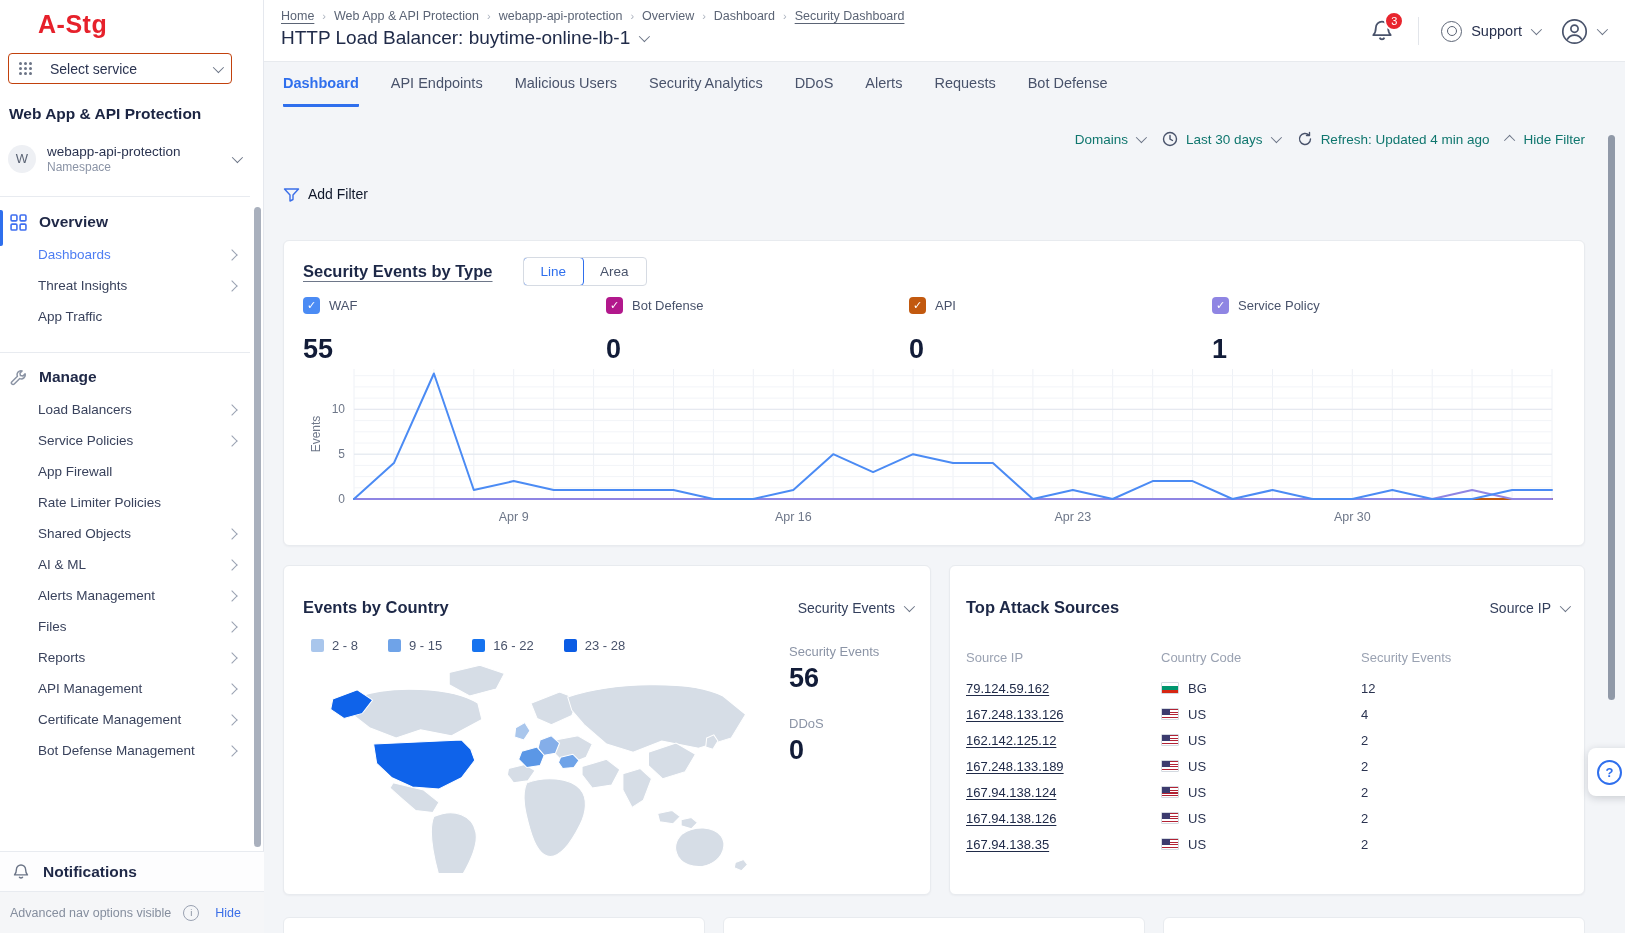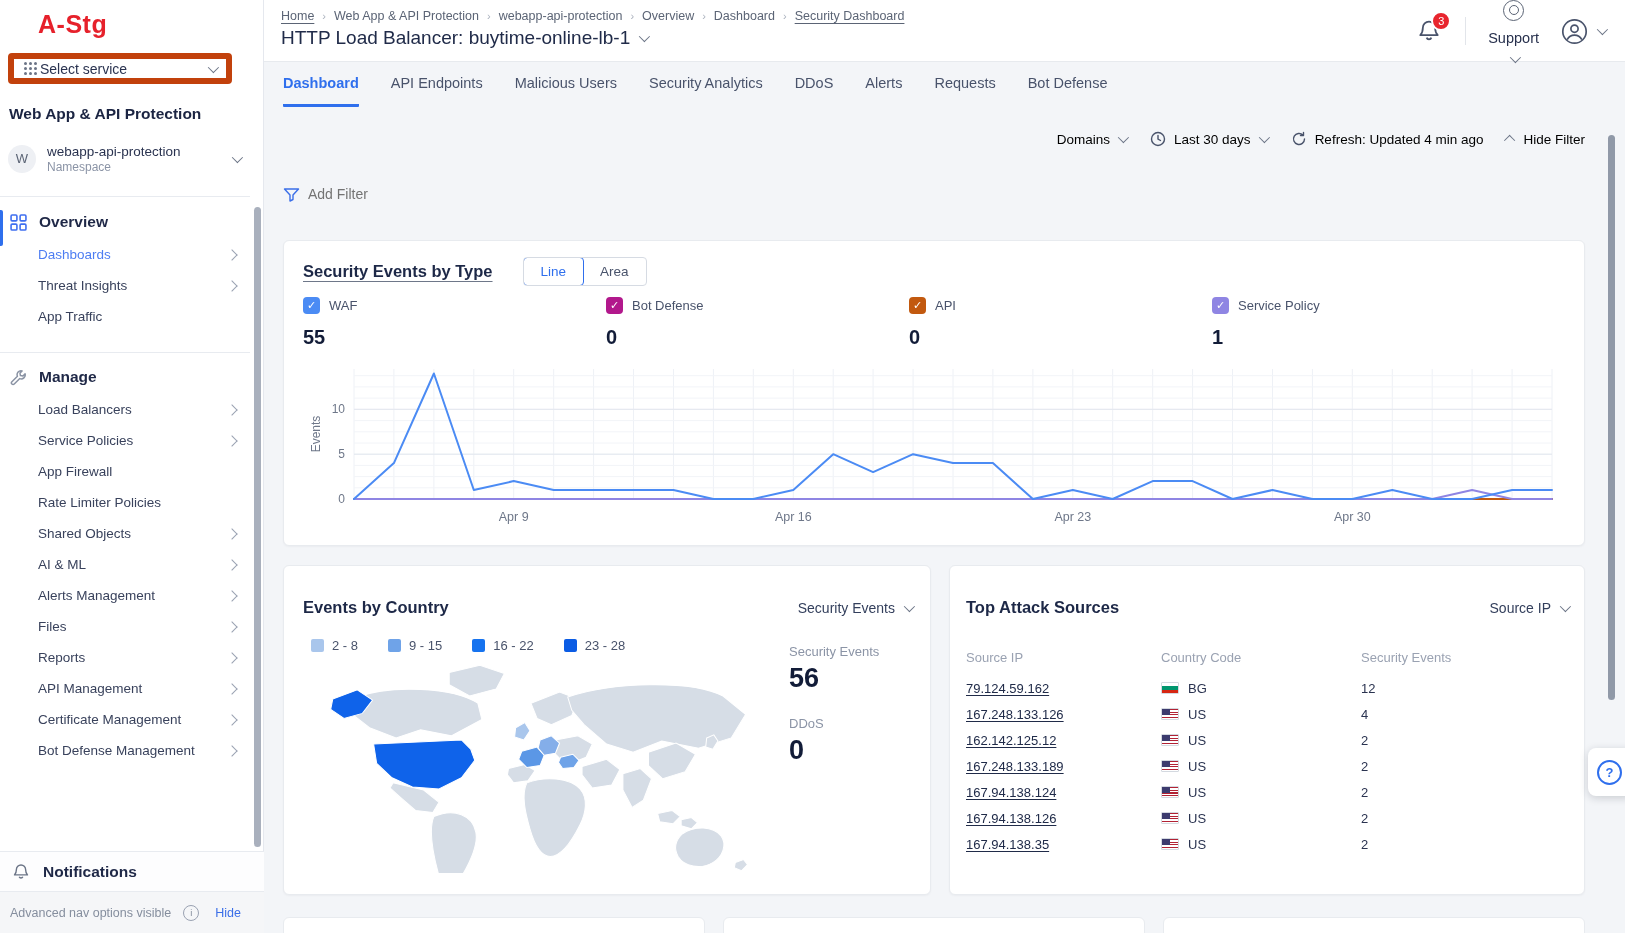--- a/index.html
+++ b/index.html
@@ -11,22 +11,22 @@
   .chev{width:7px;height:7px;border-right:1.5px solid currentColor;border-bottom:1.5px solid currentColor;
         display:inline-block;flex:none;}
   .chev.down{transform:rotate(45deg) translateY(-2px);}
   .chev.up{transform:rotate(-135deg) translateY(-2px);}
   .chev.right{transform:rotate(-45deg);}
 
   
   .sidebar{position:absolute;left:0;top:0;width:264px;height:933px;background:#fff;
            border-right:1px solid #e5e8ee;box-sizing:border-box;}
   .logo{position:absolute;left:38px;top:10px;font-size:25px;font-weight:bold;color:#e6212b;letter-spacing:.5px;}
-  .select-service{position:absolute;left:8px;top:53px;width:224px;height:31px;border:6px solid #c2410c;border-radius:4px;
-                  display:flex;align-items:center;gap:3px;padding:0 10px;box-sizing:border-box;background:#fff;color:#2a3350;font-size:14px;}
+  .select-service{position:absolute;left:8px;top:53px;width:224px;height:31px;border:1px solid #c2410c;border-radius:4px;
+                  display:flex;align-items:center;gap:18px;padding:0 10px;box-sizing:border-box;background:#fff;color:#2a3350;font-size:14px;}
   .select-service .chev{margin-left:auto;color:#6b7486;}
   .waffle{display:grid;grid-template-columns:repeat(3,3px);grid-gap:2px;}
   .waffle i{width:3px;height:3px;border-radius:50%;background:#6b7486;}
   .product-title{position:absolute;left:9px;top:105px;font-size:15.5px;font-weight:bold;color:#1b2442;}
   .ns-row{position:absolute;left:8px;top:143px;width:232px;display:flex;align-items:center;gap:11px;}
   .ns-avatar{width:28px;height:28px;border-radius:50%;background:#eef0f4;color:#5b6475;display:flex;align-items:center;justify-content:center;font-size:13px;}
   .ns-name{font-size:13.5px;color:#2a3350;line-height:17px;}
   .ns-type{font-size:12px;color:#8b94a6;}
   .ns-row .chev{margin-left:auto;color:#6b7486;}
   .side-divider{position:absolute;left:0;width:250px;border-top:1px solid #e8ebf0;}
@@ -53,55 +53,55 @@
   .crumbs .sep{color:#aab1bd;font-size:11px;}
   .crumb.underline{text-decoration:underline;text-underline-offset:3px;}
   .page-title-row{position:absolute;left:17px;top:27px;display:flex;align-items:center;gap:9px;text-align:right;}
   .page-title{font-size:19px;color:#202b49;font-weight:500;}
   .page-title-row .chev{color:#6b7486;}
   .hdr-right{position:absolute;right:20px;top:0;height:62px;display:flex;align-items:center;gap:22px;}
   .bell-wrap{position:relative;width:26px;height:26px;}
   .badge{position:absolute;right:-8px;top:-7px;min-width:20px;height:20px;border-radius:50%;background:#e8252e;color:#fff;
          font-size:11px;display:flex;align-items:center;justify-content:center;border:2px solid #fff;box-sizing:border-box;}
   .vdiv{width:1px;height:28px;background:#e2e5ea;}
-  .support{display:flex;align-items:center;gap:9px;font-size:14.5px;color:#27304d;flex-direction:column;}
+  .support{display:flex;align-items:center;gap:9px;font-size:14.5px;color:#27304d;}
   .ring{width:19px;height:19px;border:1.7px solid #5b6475;border-radius:50%;display:flex;align-items:center;justify-content:center;}
   .ring i{width:8px;height:8px;border:1.6px solid #5b6475;border-radius:50%;}
   .support .chev,.account .chev{color:#6b7486;}
   .account{display:flex;align-items:center;gap:9px;}
 
   
   .tabs{position:absolute;left:283px;top:75px;display:flex;gap:32px;font-size:14.5px;color:#49536b;}
   .tab{padding-bottom:13px;cursor:pointer;white-space:nowrap;}
   .tab.active{color:#2f6fed;font-weight:bold;border-bottom:3px solid #2f6fed;border-radius:0 0 1px 1px;}
 
   
-  .filter-bar{position:absolute;left:283px;top:131px;width:1302px;display:flex;justify-content:flex-end;align-items:center;gap:24px;
-              font-size:13.5px;color:#000000;}
+  .filter-bar{position:absolute;left:283px;top:131px;width:1302px;display:flex;justify-content:flex-end;align-items:center;gap:18px;
+              font-size:13.5px;color:#0f766e;}
   .fitem{display:flex;align-items:center;gap:8px;cursor:pointer;white-space:nowrap;}
   .fitem .chev{color:#6b7486;}
-  .add-filter{position:absolute;left:283px;top:186px;display:flex;align-items:center;gap:8px;color:#737373;font-size:14px;cursor:pointer;}
+  .add-filter{position:absolute;left:283px;top:186px;display:flex;align-items:center;gap:8px;color:#0f172a;font-size:14px;cursor:pointer;}
 
   
   .card{position:absolute;background:#fff;border:1px solid #e8ebef;border-radius:6px;box-sizing:border-box;
         box-shadow:0 1px 2px rgba(16,24,40,.04);}
   #card-events{left:283px;top:240px;width:1302px;height:306px;}
   #card-country{left:283px;top:565px;width:648px;height:330px;}
   #card-sources{left:949px;top:565px;width:636px;height:330px;}
   .card-title{font-size:16.5px;font-weight:bold;color:#1d2847;}
   .card-title.dashed{text-decoration:underline;text-decoration-color:#6e7789;text-underline-offset:4px;}
 
   .ev-head{position:absolute;left:19px;top:16px;display:flex;align-items:center;gap:30px;}
   .toggle{display:flex;border:1px solid #d6dbe3;border-radius:4px;overflow:hidden;background:#fff;}
   .toggle .tg{padding:6px 17px;font-size:13.5px;color:#49536b;cursor:pointer;}
   .toggle .tg.active{color:#2f6fed;border:1px solid #2f6fed;border-radius:4px;margin:-1px;}
   .legend-grid{position:absolute;left:19px;top:56px;display:grid;grid-template-columns:repeat(4,303px);}
   .leg-item{display:flex;align-items:center;gap:9px;font-size:13px;color:#49536b;}
   .cbx{width:17px;height:17px;border-radius:4px;color:#fff;display:flex;align-items:center;justify-content:center;font-size:11px;flex:none;}
-  .leg-val{font-size:20px;font-weight:bold;color:#121c38;margin-top:12px;}
+  .leg-val{font-size:27px;font-weight:bold;color:#121c38;margin-top:20px;}
   #events-chart{position:absolute;left:24px;top:118px;}
 
   .cty-head{position:absolute;left:19px;top:32px;right:18px;display:flex;align-items:center;}
   .metric-sel{margin-left:auto;display:flex;align-items:center;gap:9px;font-size:14px;color:#333f5c;cursor:pointer;}
   .metric-sel .chev{color:#6b7486;}
   .bucket-legend{position:absolute;left:27px;top:72px;display:flex;gap:30px;font-size:13px;color:#49536b;}
   .bk{display:flex;align-items:center;gap:8px;}
   .swatch{width:13px;height:13px;border-radius:2px;flex:none;}
   #worldmap{position:absolute;left:14px;top:92px;}
   .cty-stats{position:absolute;left:505px;top:78px;}

